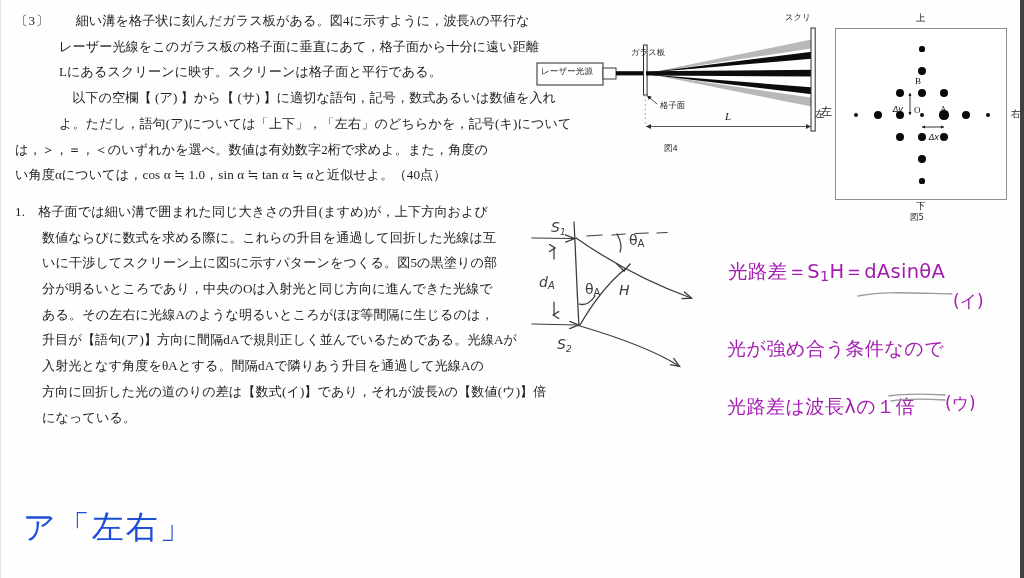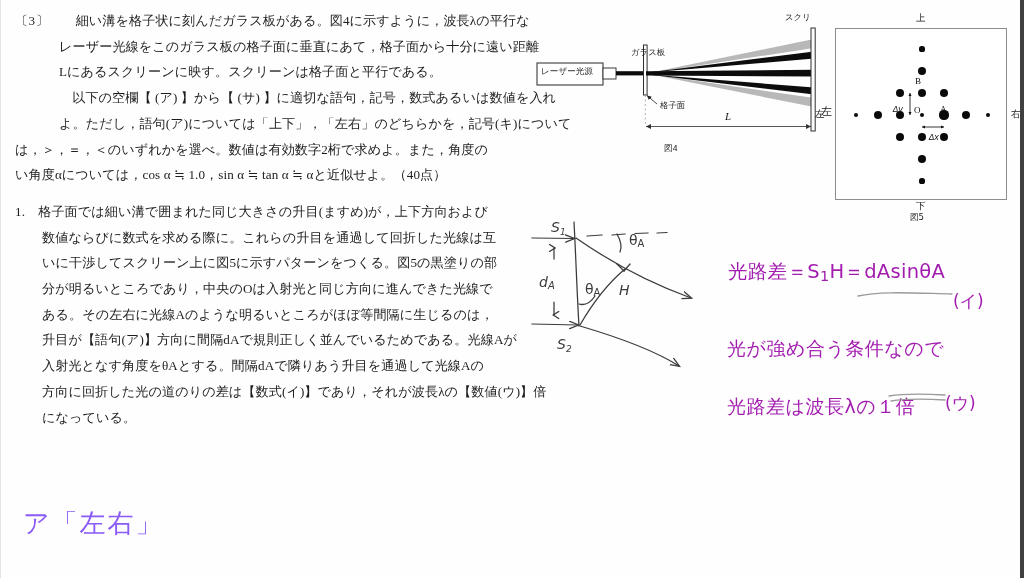--- a/index.html
+++ b/index.html
@@ -36,22 +36,22 @@
   .ind1 { padding-left: 0px; }
   .ind2 { padding-left: 44px; }
   .ind3 { padding-left: 27px; }
   .q-no { letter-spacing: 0.5px; }
   .gap { display:block; height: 11px; }
 
   
   #ans-a {
     position: absolute;
     left: 22px; top: 506px;
-    font-size: 26px;
-    color: #8b5cf6;
+    font-size: 32px;
+    color: #1d4ed8;
     font-family: "DejaVu Sans", sans-serif;
     letter-spacing: 2px;
     white-space: nowrap;
   }
 
   
   #fig4 {
     position: absolute;
     left: 532px; top: 4px;
     width: 290px; height: 160px;

